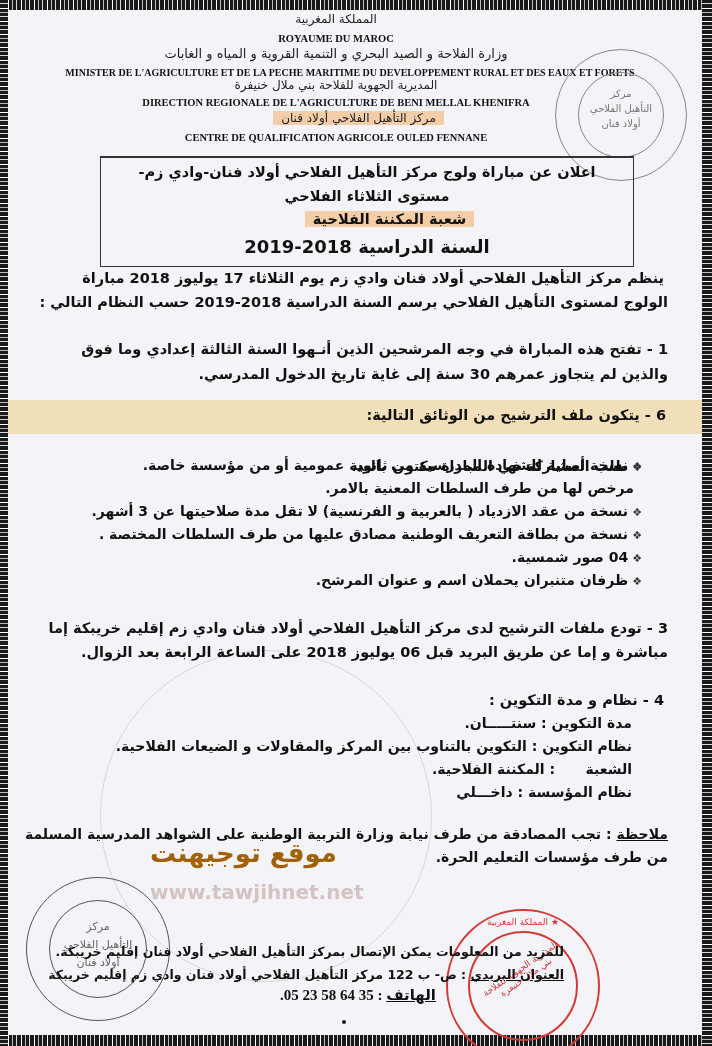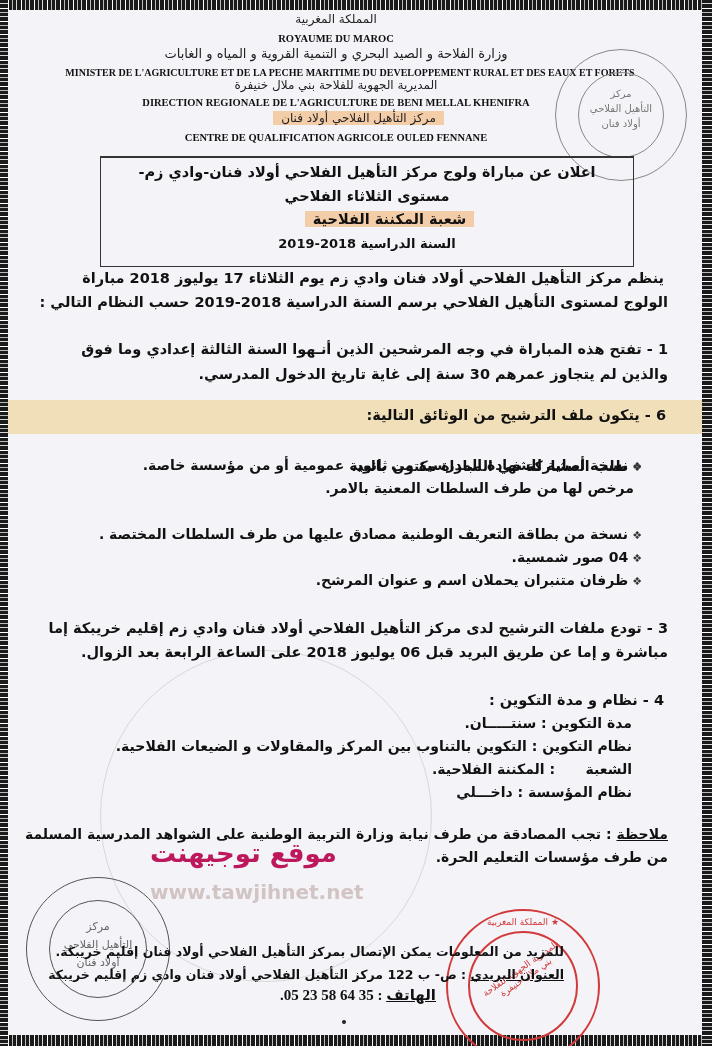--- a/index.html
+++ b/index.html
@@ -42,21 +42,21 @@
 </head>
 <body>
 
 <div class="page">
 
   <div class="border-top"></div>
   <div class="border-bottom"></div>
   <div class="border-left"></div>
   <div class="border-right"></div>
 
-  <div class="watermark rtl" style="left:150px; top:838px; font-size:26px; color:#be185d;">موقع توجيهنت</div>
+  <div class="watermark rtl" style="left:150px; top:838px; font-size:26px; color:#a16207;">موقع توجيهنت</div>
   <div class="watermark" style="left:150px; top:880px; font-size:20px; font-weight:bold; color:#d3c4c4;">www.tawjihnet.net</div>
   <div class="abs" style="left:100px; top:650px; width:330px; height:330px; border:1px solid #d8d8dc; border-radius:50%;"></div>
 
   <div class="header-line rtl h-ar" style="top:12px; left:-20px;">المملكة المغربية</div>
   <div class="header-line fr" style="top:33px; left:-20px;">ROYAUME DU MAROC</div>
   <div class="header-line rtl h-ar" style="top:46px; left:-20px; font-size:13px;">وزارة الفلاحة و الصيد البحري و التنمية القروية و المياه و الغابات</div>
   <div class="header-line fr" style="top:67px; left:-6px; font-size:10px;">MINISTER DE L'AGRICULTURE  ET DE LA  PECHE MARITIME DU DEVELOPPEMENT RURAL ET DES EAUX ET FORETS</div>
   <div class="header-line rtl h-ar" style="top:78px; left:-20px;">المديرية الجهوية للفلاحة بني ملال خنيفرة</div>
   <div class="header-line fr" style="top:97px; left:-20px;">DIRECTION REGIONALE DE L'AGRICULTURE DE BENI MELLAL KHENIFRA</div>
   <div class="header-line rtl h-ar" style="top:111px; left:-20px;"><span class="hl-peach">مركز التأهيل الفلاحي  أولاد فنان</span></div>
@@ -66,35 +66,36 @@
     <div class="stamp-inner" style="left:22px; top:22px; width:84px; height:84px; border:1.2px solid #888;"></div>
     <div class="stamp-text rtl" style="top:38px; color:#777;">مركز</div>
     <div class="stamp-text rtl" style="top:53px; color:#777;">التأهيل الفلاحي</div>
     <div class="stamp-text rtl" style="top:68px; color:#777;">أولاد فنان</div>
   </div>
 
   <div class="title-box">
     <div class="title-line rtl ar" style="top:6px; font-size:14.5px;">اعلان  عن  مباراة ولوج  مركز  التأهيل الفلاحي أولاد فنان-وادي زم-</div>
     <div class="title-line rtl ar" style="top:30px; font-size:14.5px;">مستوى الثلاثاء الفلاحي</div>
     <div class="title-line rtl ar" style="top:53px; font-size:14.5px;"><span class="hl-peach">شعبة المكننة الفلاحية</span></div>
-    <div class="title-line rtl ar" style="top:78px; font-size:13px;">السنة الدراسية 2018-2019</div>
+    <div class="title-line rtl ar" style="top:78px; font-size:18px;">السنة الدراسية 2018-2019</div>
   </div>
 
   <div class="para" style="top:270px; right:48px;">ينظم  مركز  التأهيل الفلاحي   أولاد فنان وادي زم  يوم  الثلاثاء  17  يوليوز  2018 مباراة</div>
   <div class="para" style="top:294px;">الولوج  لمستوى التأهيل الفلاحي برسم السنة الدراسية 2018-2019 حسب  النظام  التالي :</div>
 
   <div class="para" style="top:341px;">1 - تفتح  هذه المباراة  في  وجه  المرشحين  الذين  أنـهوا  السنة  الثالثة  إعدادي  وما  فوق</div>
   <div class="para" style="top:366px;">والذين  لم  يتجاوز  عمرهم  30  سنة  إلى  غاية  تاريخ  الدخول  المدرسي.</div>
 
   <div class="band"></div>
   <div class="para" style="top:407px; right:46px;">6 -  يتكون ملف الترشيح من الوثائق التالية:</div>
 
   <div class="para" style="top:458px; right:70px; font-size:14px;"><span class="bullet">❖</span><span>طلب  المشاركة  في  المباراة  مكتوب  باليد.</span></div>
   <div class="para" style="top:457px; right:70px; font-size:14px;"><span class="bullet">❖</span><span>نسخة  أصلية  للشهادة  المدرسية  من  ثانوية  عمومية  أو  من  مؤسسة  خاصة.</span></div>
   <div class="para" style="top:480px; right:78px; font-size:14px;">مرخص  لها  من  طرف  السلطات  المعنية  بالامر.</div>
+  <div class="para" style="top:503px; right:70px; font-size:14px;"><span class="bullet">❖</span><span>نسخة من عقد الازدياد ( بالعربية  و  الفرنسية) لا تقل مدة  صلاحيتها  عن  3  أشهر.</span></div>
   <div class="para" style="top:526px; right:70px; font-size:14px;"><span class="bullet">❖</span><span>نسخة من بطاقة التعريف  الوطنية  مصادق  عليها  من  طرف  السلطات  المختصة .</span></div>
   <div class="para" style="top:549px; right:70px; font-size:14px;"><span class="bullet">❖</span><span>04  صور  شمسية.</span></div>
   <div class="para" style="top:572px; right:70px; font-size:14px;"><span class="bullet">❖</span><span>ظرفان  متنبران  يحملان  اسم و  عنوان  المرشح.</span></div>
 
   <div class="para" style="top:620px;">3 - تودع  ملفات  الترشيح  لدى  مركز  التأهيل  الفلاحي  أولاد فنان وادي زم إقليم خريبكة إما</div>
   <div class="para" style="top:644px;">مباشرة  و إما  عن  طريق  البريد  قبل 06 يوليوز  2018  على  الساعة  الرابعة  بعد  الزوال.</div>
 
   <div class="para" style="top:692px; right:48px;">4 -  نظام  و  مدة  التكوين  :</div>
 
   <div class="abs rtl ar" style="top:715px; right:80px; font-size:14px; white-space:nowrap;">

